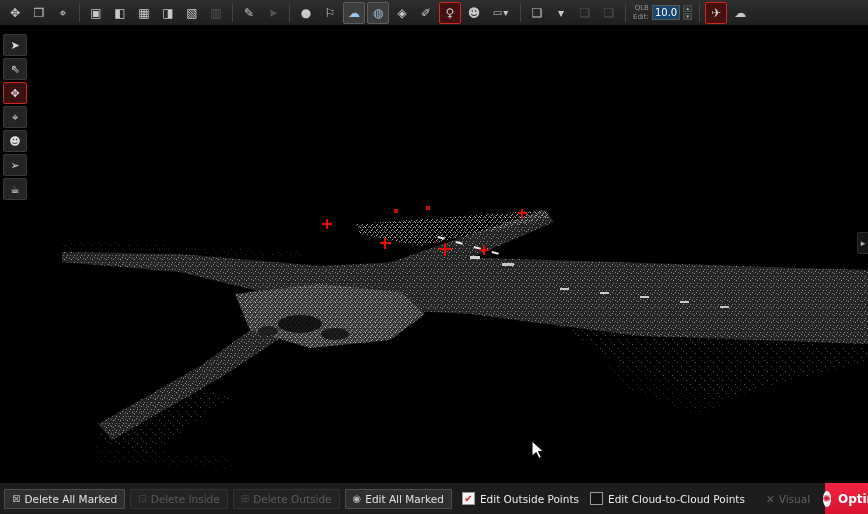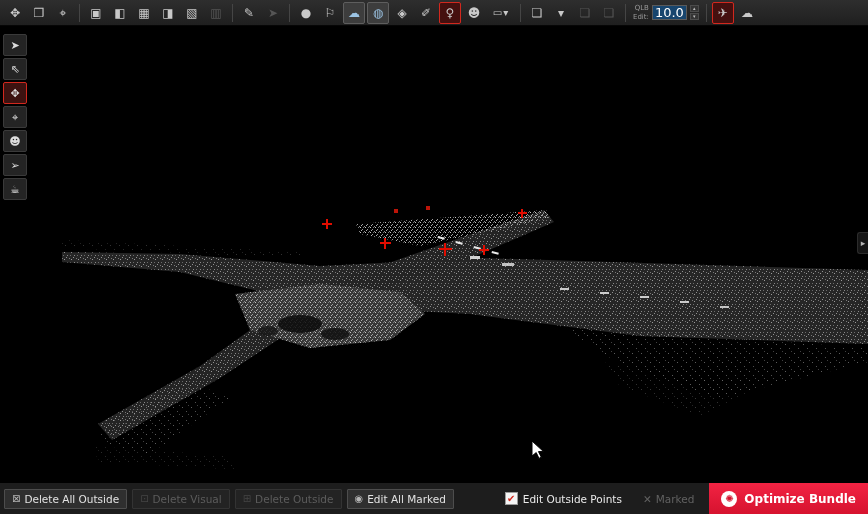--- a/index.html
+++ b/index.html
@@ -22,21 +22,21 @@
   .tb-icon.wide{width:26px;font-size:10px;letter-spacing:1px;}
   .tb-icon.disabled{color:#555;}
   .tb-icon.pressed{background:#3d3d3d;border-color:#5e5e5e;}
   .tb-icon.active{background:#45100f;border-color:#d2281e;}
   .tb-icon.blue{color:#9cc4e4;}
   .tb-sep{width:1px;height:18px;background:#454545;margin:0 3px;flex:0 0 1px;}
   .qlb{display:flex;align-items:center;gap:3px;margin:16px 2px;}
   .qlb-label{font-size:7px;color:#9a9a9a;line-height:1.15;text-align:right;}
   .qlb-value{
     min-width:26px;height:15px;padding:0 2px;background:#17456e;color:#fff;
-    font-size:13px;display:flex;align-items:center;justify-content:center;
+    font-size:10px;display:flex;align-items:center;justify-content:center;
     border:1px solid #5a5a5a;box-sizing:border-box;
   }
   .qlb-stepper{display:flex;flex-direction:column;gap:1px;}
   .qlb-stepper span{
     width:9px;height:7px;background:#343434;border:1px solid #4c4c4c;color:#bbb;
     font-size:5px;line-height:5px;display:flex;align-items:center;justify-content:center;box-sizing:border-box;
   }
   
   #viewport{position:absolute;top:26px;left:0;width:868px;height:456px;background:#000;}
   #pointcloud{position:absolute;left:0;top:0;}
@@ -241,40 +241,44 @@
   </svg>
 
   <div id="expander">
     <span>▸</span>
   </div>
 </div>
 
 <div id="bottombar">
     <div class="bb-btn">
       <span class="bb-ic">⊠</span>
-      <span>Delete All Outside</span>
+      <span>Delete All Marked</span>
     </div>
     <div class="bb-btn disabled">
       <span class="bb-ic">⊡</span>
-      <span>Delete Visual</span>
+      <span>Delete Inside</span>
     </div>
     <div class="bb-btn disabled">
       <span class="bb-ic">⊞</span>
       <span>Delete Outside</span>
     </div>
     <div class="bb-btn">
       <span class="bb-ic">◉</span>
       <span>Edit All Marked</span>
     </div>
     <div class="spacer"></div>
     <div class="bb-check">
       <span class="cbox checked">✔</span>
       <span>Edit Outside Points</span>
     </div>
+    <div class="bb-check">
+      <span class="cbox"></span>
+      <span>Edit Cloud-to-Cloud Points</span>
+    </div>
     <div class="bb-cancel">
       <span>✕</span>
-      <span>Marked</span>
+      <span>Visual</span>
     </div>
     <div class="bb-optimize">
       <span class="opt-ic">✺</span>
       <span>Optimize Bundle</span>
     </div>
   </div>
 
 </body></html>

